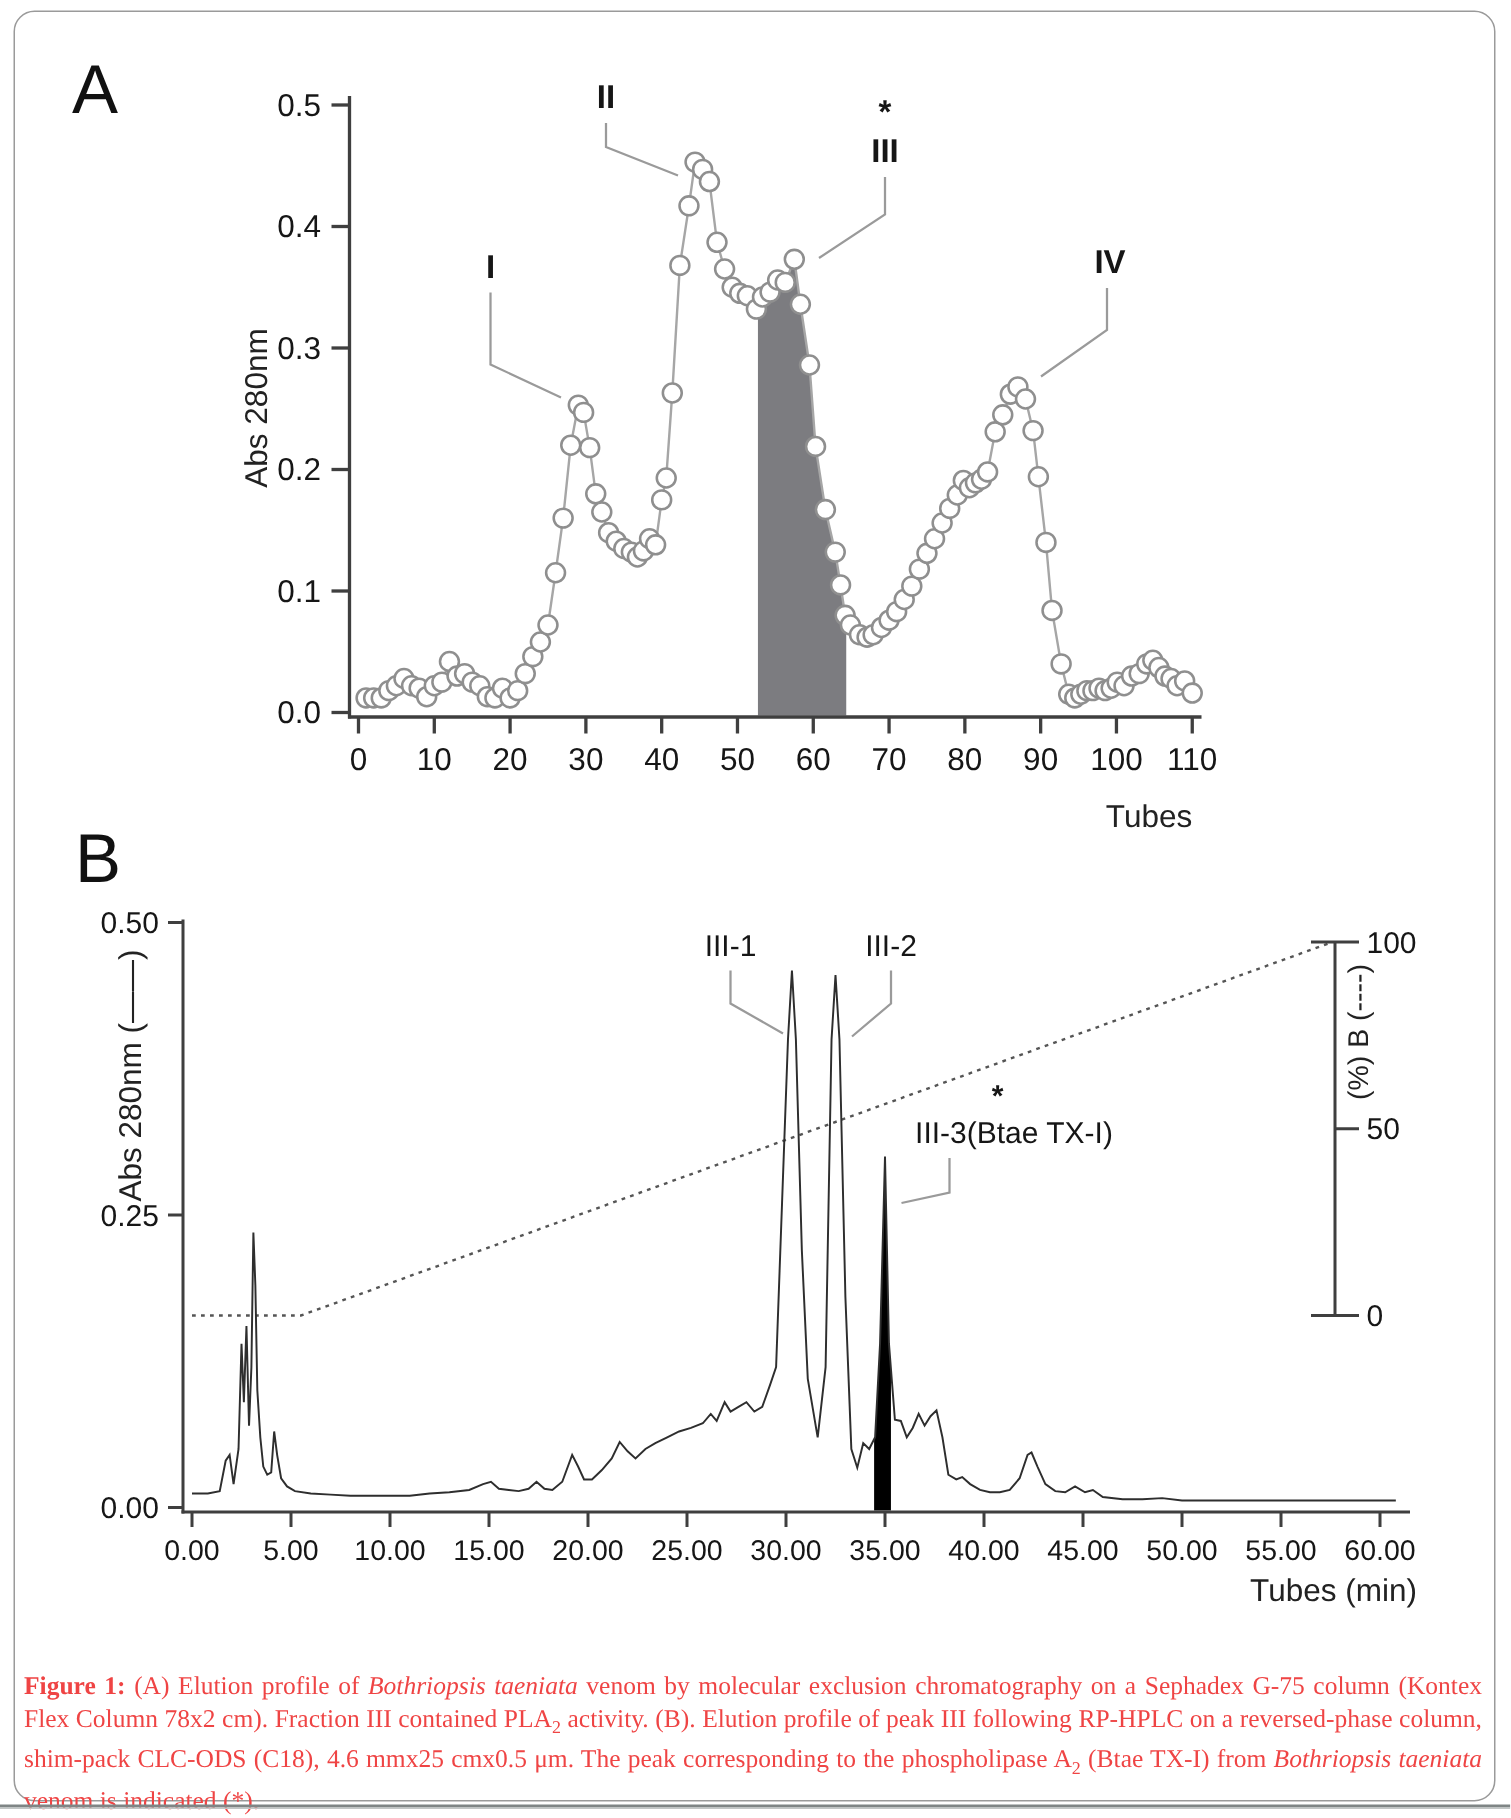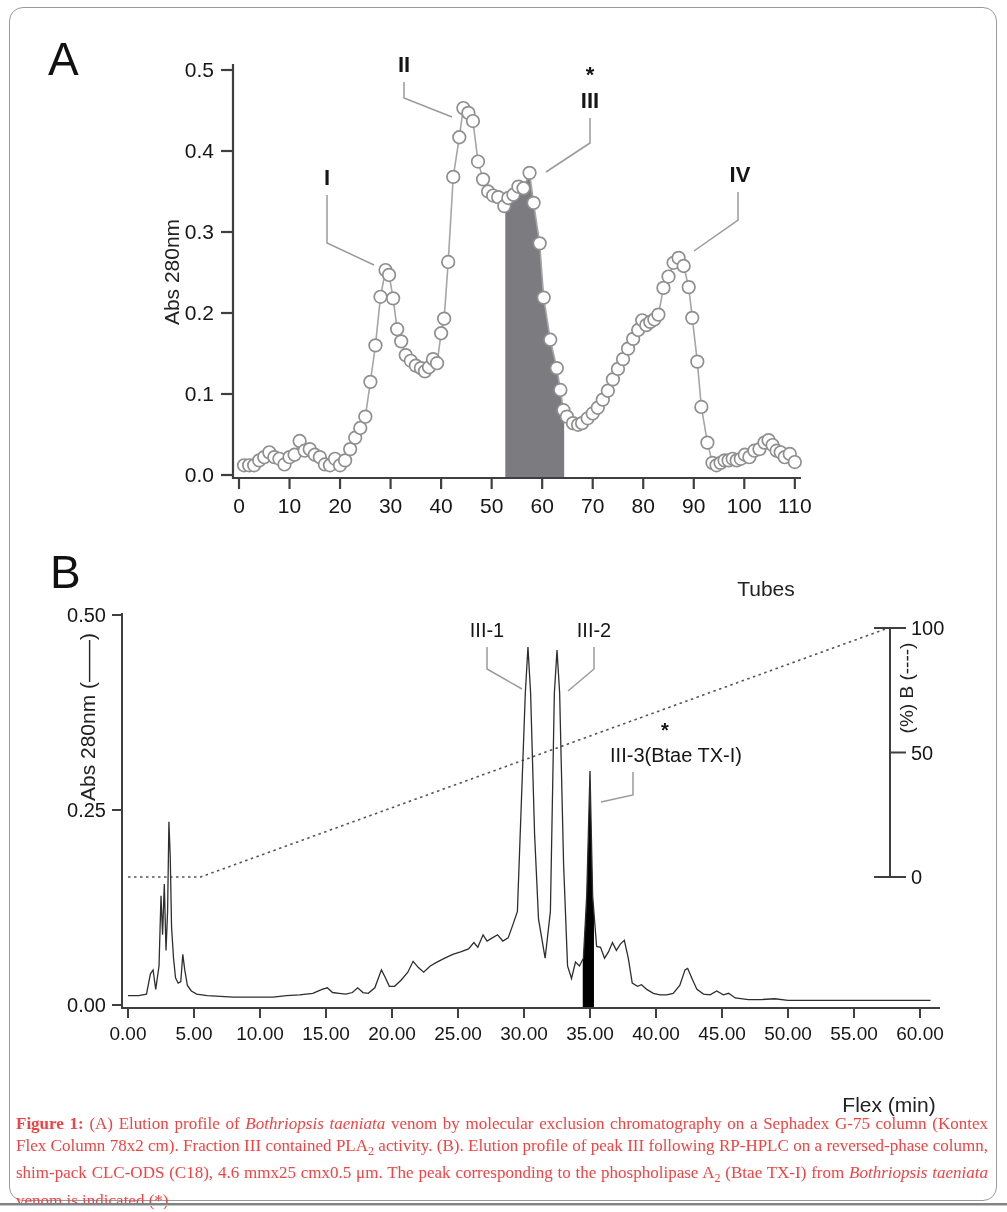--- a/index.html
+++ b/index.html
@@ -3,21 +3,21 @@
 <meta charset="utf-8">
 <style>
   html,body{margin:0;padding:0;background:#fff;}
   #page{position:relative;width:1007px;height:1212px;background:#fff;overflow:hidden;
         font-family:"Liberation Sans",sans-serif;color:#111;}
   #card{position:absolute;left:9px;top:7px;width:986px;height:1192px;
         border:1.5px solid #9a9a9a;border-radius:14px;background:#fff;}
   .panel-letter{position:absolute;font-size:46px;font-weight:500;color:#111;}
   .axis-title{position:absolute;font-size:21px;color:#222;white-space:nowrap;}
   .rot{transform:translate(-50%,-50%) rotate(-90deg);}
-  .ctr{transform:translate(-50%,-50%);margin-top:44px;}
+  .ctr{transform:translate(-50%,-50%);}
   svg.chart{position:absolute;left:0;overflow:visible;}
   svg.chart text{font-family:"Liberation Sans",sans-serif;fill:#161616;}
   #caption{position:absolute;left:16px;top:1096px;width:972px;
            font-family:"Liberation Serif",serif;font-size:17px;line-height:21.5px;
            text-align:justify;color:#ef4444;}
   #caption sub{font-size:12px;}
   #divider{position:absolute;left:0;top:1203px;width:1007px;height:2px;background:#7f8585;}
   #divider-light{position:absolute;left:0;top:1205px;width:1007px;height:1px;background:#c2c6c6;}
 </style>
 </head>
@@ -273,19 +273,19 @@
         <polyline points="633,217 633,240 601,247" fill="none" stroke="#9a9a9a" stroke-width="1.5"></polyline>
         <text x="676" y="207" text-anchor="middle" font-size="20" font-weight="normal">III-3(Btae TX-I)</text>
       </g>
     </svg>
 
   <div class="axis-title rot" style="left:172px;top:272px;">Abs 280nm</div>
   <div class="axis-title ctr" style="left:766px;top:545px;">Tubes</div>
 
   <div class="axis-title rot" style="left:88px;top:717px;">Abs 280nm (——)</div>
   <div class="axis-title rot" style="left:907px;top:688px;font-size:19px;">(%) B (----)</div>
-  <div class="axis-title ctr" style="left:889px;top:1061px;">Flex (min)</div>
+  <div class="axis-title ctr" style="left:889px;top:1061px;">Tubes (min)</div>
 
   <p id="caption"><span style="font-weight: bold;">Figure 1: </span><span>(A) Elution profile of </span><span style="font-style: italic;">Bothriopsis taeniata</span><span> venom by molecular exclusion chromatography on a Sephadex G-75 column (Kontex Flex Column 78x2 cm). Fraction III contained PLA</span><sub>2</sub><span> activity. (B). Elution profile of peak III following RP-HPLC on a reversed-phase column, shim-pack CLC-ODS (C18), 4.6 mmx25 cmx0.5 μm. The peak corresponding to the phospholipase A</span><sub>2</sub><span> (Btae TX-I) from </span><span style="font-style: italic;">Bothriopsis taeniata</span><span> venom is indicated (*).</span></p>
 
   <div id="divider"></div>
   <div id="divider-light"></div>
 </div>
 
 </body></html>

